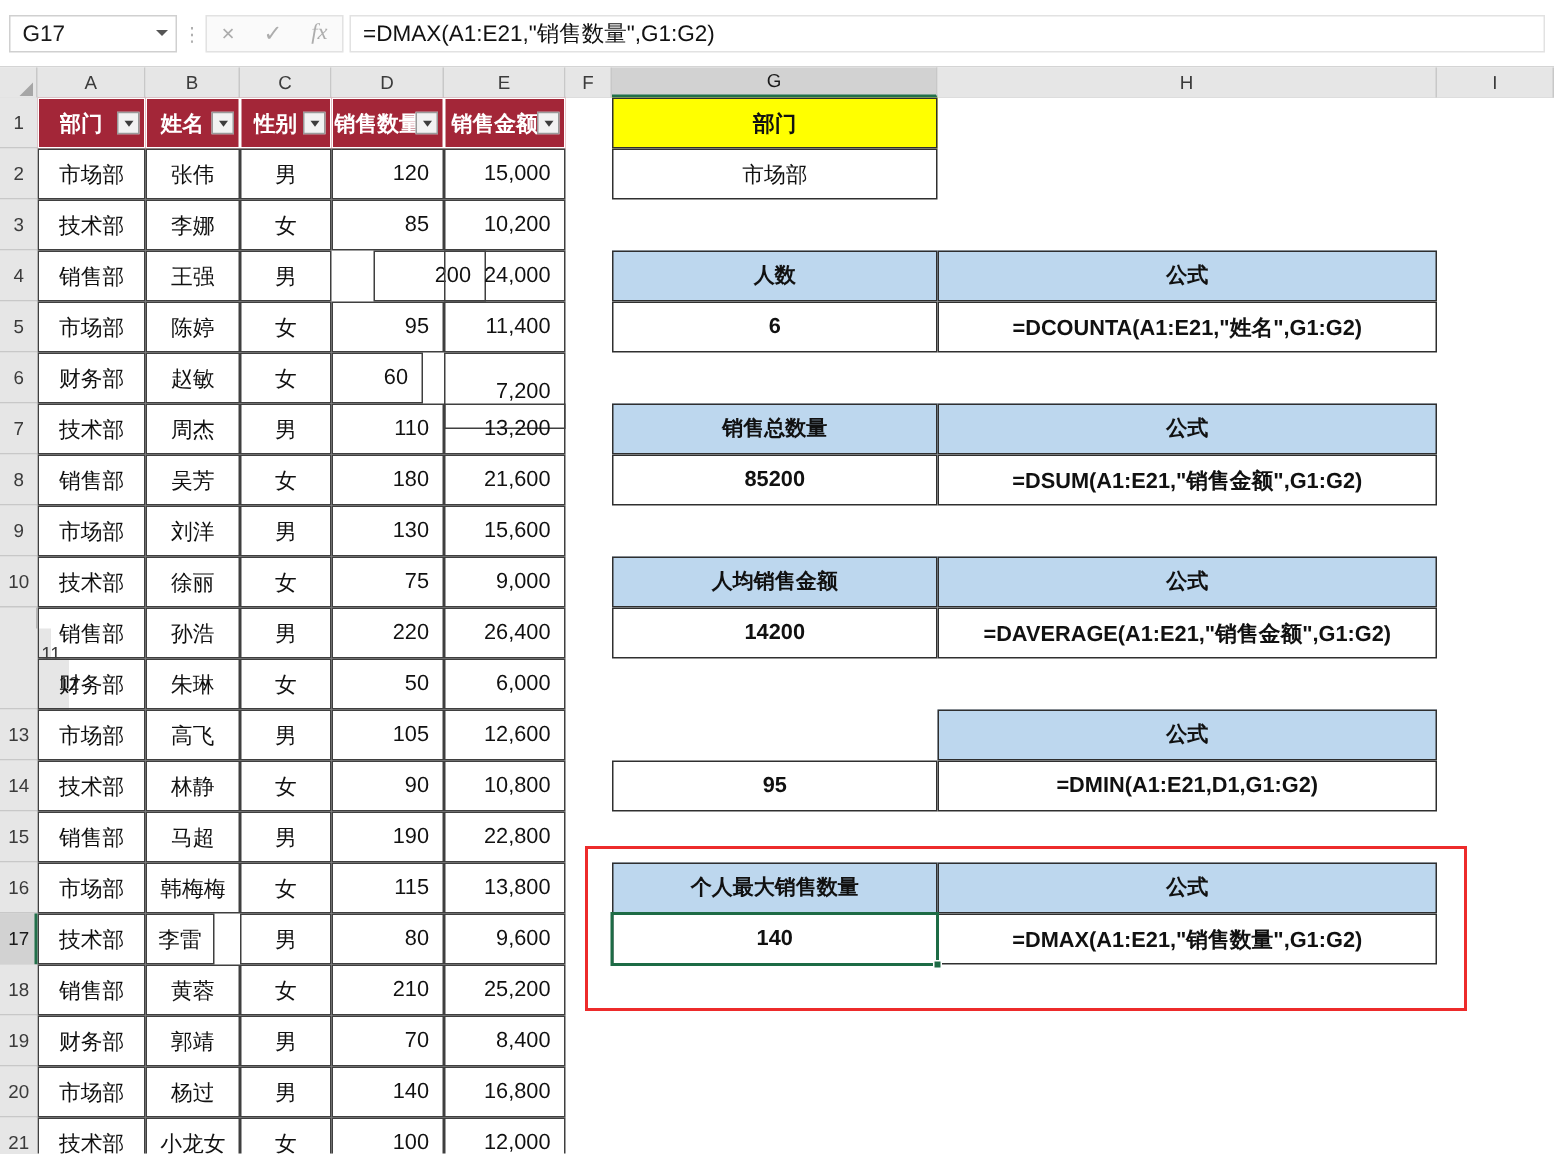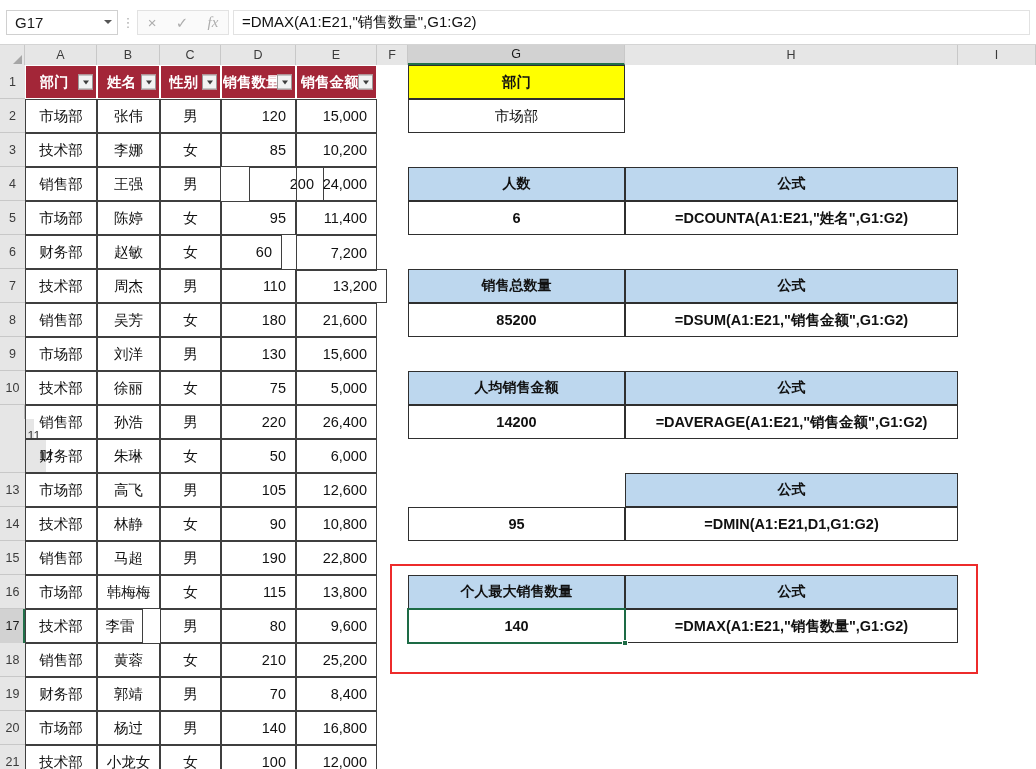--- a/index.html
+++ b/index.html
@@ -313,41 +313,41 @@
       <div class="cell bordered rgt" style="left: 271px; top: 102px; width: 81px; height: 34px;">24,000</div>
       <div class="cell bordered ctr" style="left: 0px; top: 136px; width: 72px; height: 34px;">市场部</div>
       <div class="cell bordered ctr" style="left: 72px; top: 136px; width: 63px; height: 34px;">陈婷</div>
       <div class="cell bordered ctr" style="left: 135px; top: 136px; width: 61px; height: 34px;">女</div>
       <div class="cell bordered rgt" style="left: 196px; top: 136px; width: 75px; height: 34px;">95</div>
       <div class="cell bordered rgt" style="left: 271px; top: 136px; width: 81px; height: 34px;">11,400</div>
       <div class="cell bordered ctr" style="left: 0px; top: 170px; width: 72px; height: 34px;">财务部</div>
       <div class="cell bordered ctr" style="left: 72px; top: 170px; width: 63px; height: 34px;">赵敏</div>
       <div class="cell bordered ctr" style="left: 135px; top: 170px; width: 61px; height: 34px;">女</div>
       <div class="cell bordered rgt" style="left: 196px; top: 170px; width: 61px; height: 34px;">60</div>
-      <div class="cell bordered rgt" style="left: 271px; top: 170px; width: 81px; height: 36px;">7,200</div>
+      <div class="cell bordered rgt" style="left: 271px; top: 170px; width: 81px; height: 51px;">7,200</div>
       <div class="cell bordered ctr" style="left: 0px; top: 204px; width: 72px; height: 34px;">技术部</div>
       <div class="cell bordered ctr" style="left: 72px; top: 204px; width: 63px; height: 34px;">周杰</div>
       <div class="cell bordered ctr" style="left: 135px; top: 204px; width: 61px; height: 34px;">男</div>
       <div class="cell bordered rgt" style="left: 196px; top: 204px; width: 75px; height: 34px;">110</div>
-      <div class="cell bordered rgt" style="left: 271px; top: 204px; width: 91px; height: 34px;">13,200</div>
+      <div class="cell bordered rgt" style="left: 271px; top: 204px; width: 81px; height: 34px;">13,200</div>
       <div class="cell bordered ctr" style="left: 0px; top: 238px; width: 72px; height: 34px;">销售部</div>
       <div class="cell bordered ctr" style="left: 72px; top: 238px; width: 63px; height: 34px;">吴芳</div>
       <div class="cell bordered ctr" style="left: 135px; top: 238px; width: 61px; height: 34px;">女</div>
       <div class="cell bordered rgt" style="left: 196px; top: 238px; width: 75px; height: 34px;">180</div>
       <div class="cell bordered rgt" style="left: 271px; top: 238px; width: 81px; height: 34px;">21,600</div>
       <div class="cell bordered ctr" style="left: 0px; top: 272px; width: 72px; height: 34px;">市场部</div>
       <div class="cell bordered ctr" style="left: 72px; top: 272px; width: 63px; height: 34px;">刘洋</div>
       <div class="cell bordered ctr" style="left: 135px; top: 272px; width: 61px; height: 34px;">男</div>
       <div class="cell bordered rgt" style="left: 196px; top: 272px; width: 75px; height: 34px;">130</div>
       <div class="cell bordered rgt" style="left: 271px; top: 272px; width: 81px; height: 34px;">15,600</div>
       <div class="cell bordered ctr" style="left: 0px; top: 306px; width: 72px; height: 34px;">技术部</div>
       <div class="cell bordered ctr" style="left: 72px; top: 306px; width: 63px; height: 34px;">徐丽</div>
       <div class="cell bordered ctr" style="left: 135px; top: 306px; width: 61px; height: 34px;">女</div>
       <div class="cell bordered rgt" style="left: 196px; top: 306px; width: 75px; height: 34px;">75</div>
-      <div class="cell bordered rgt" style="left: 271px; top: 306px; width: 81px; height: 34px;">5,000</div>
+      <div class="cell bordered rgt" style="left: 271px; top: 306px; width: 81px; height: 34px;">9,000</div>
       <div class="cell bordered ctr" style="left: 0px; top: 340px; width: 72px; height: 34px;">销售部</div>
       <div class="cell bordered ctr" style="left: 72px; top: 340px; width: 63px; height: 34px;">孙浩</div>
       <div class="cell bordered ctr" style="left: 135px; top: 340px; width: 61px; height: 34px;">男</div>
       <div class="cell bordered rgt" style="left: 196px; top: 340px; width: 75px; height: 34px;">220</div>
       <div class="cell bordered rgt" style="left: 271px; top: 340px; width: 81px; height: 34px;">26,400</div>
       <div class="cell bordered ctr" style="left: 0px; top: 374px; width: 72px; height: 34px;">财务部</div>
       <div class="cell bordered ctr" style="left: 72px; top: 374px; width: 63px; height: 34px;">朱琳</div>
       <div class="cell bordered ctr" style="left: 135px; top: 374px; width: 61px; height: 34px;">女</div>
       <div class="cell bordered rgt" style="left: 196px; top: 374px; width: 75px; height: 34px;">50</div>
       <div class="cell bordered rgt" style="left: 271px; top: 374px; width: 81px; height: 34px;">6,000</div>

